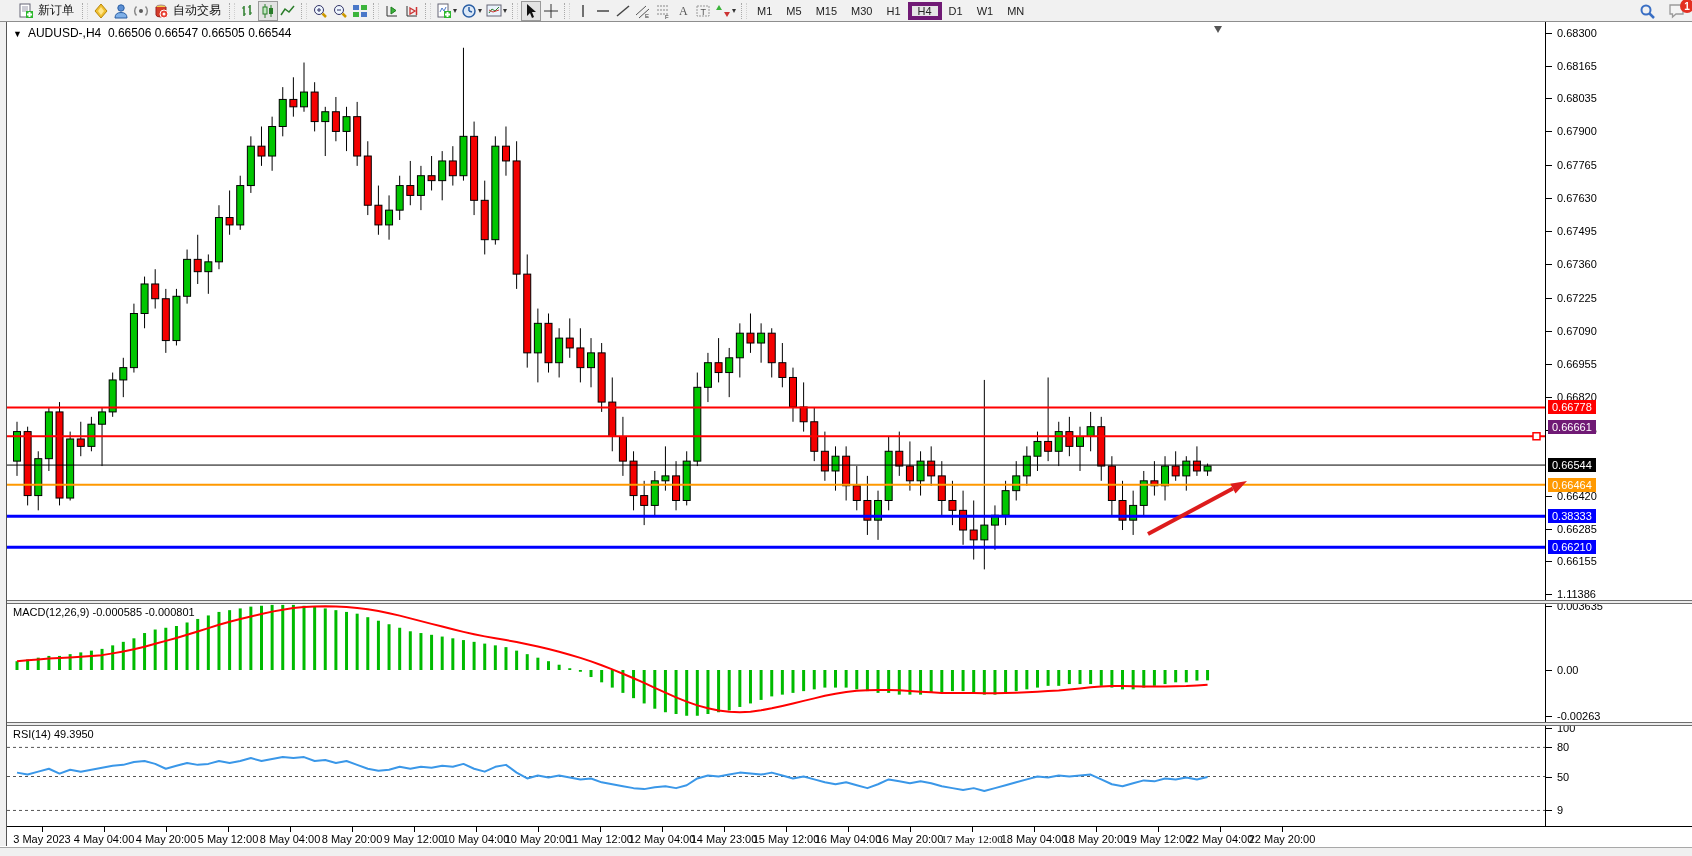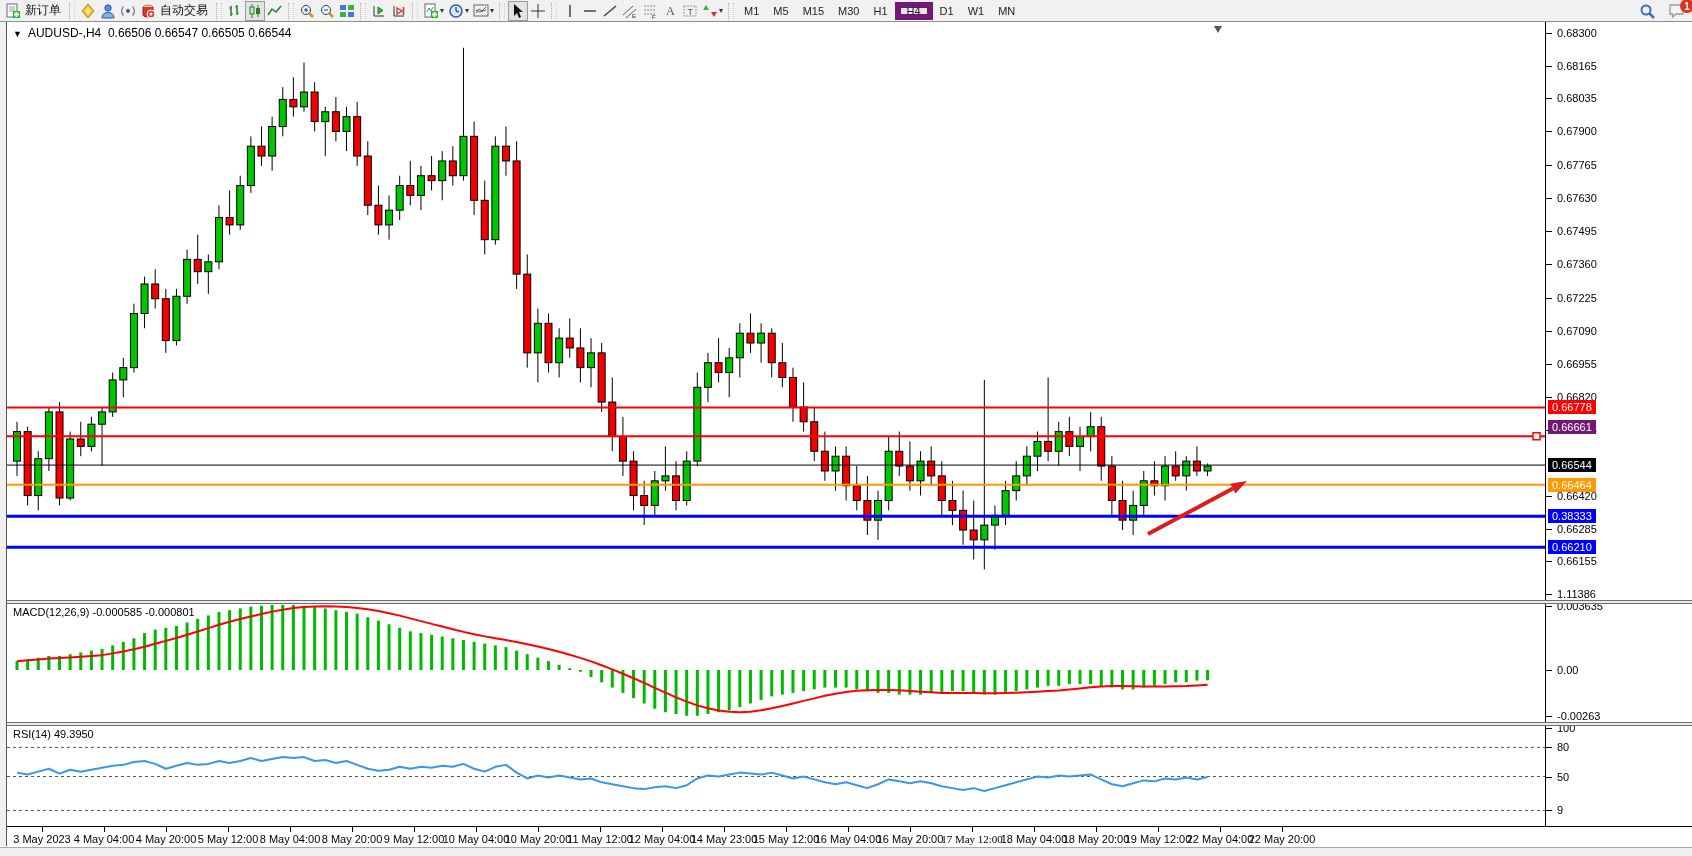--- a/index.html
+++ b/index.html
@@ -1,29 +1,29 @@
 <!DOCTYPE html>
 <html><head>
 <meta charset="utf-8">
 <style>
   * { margin:0; padding:0; box-sizing:border-box; }
   html,body { width:1692px; height:856px; overflow:hidden; font-family:"Liberation Sans",sans-serif; background:#f0f0f0; position:relative; }
 
   
   .toolbar { position:absolute; top:0; left:0; width:1692px; height:22px; background:#f1f1f1;
-             border-bottom:1px solid #8e8e8e; display:flex; align-items:center; padding-left:3px; z-index:50; }
+             border-bottom:1px solid #8e8e8e; display:flex; align-items:center; padding-left:16px; z-index:50; }
   .tb-btn { height:20px; min-width:20px; display:flex; align-items:center; justify-content:center;
             border:1px solid transparent; padding:0 1px; cursor:default; }
   .tb-btn.pressed { background:#e3e3e3; border:1px solid #9a9a9a; }
   .tb-label { font-size:12px; color:#111; padding:0 5px 0 2px; white-space:nowrap; }
   .grip { width:6px; height:16px; margin:0 3px; border-left:1px dotted #aaa; border-right:1px dotted #cfcfcf; }
   .dd { font-size:8px; color:#333; margin-left:1px; }
   .tf-btn { font-size:11px; color:#222; padding:1px 6px; height:18px; display:flex; align-items:center;
             border:1px solid transparent; }
-  .tf-btn.active { background:#e6e6e6; border:6px solid #701a75; }
+  .tf-btn.active { background:#e6e6e6; border:4px solid #701a75; }
   .toolbar-right { position:absolute; right:6px; top:0; height:22px; display:flex; align-items:center; gap:12px; }
   .chat-wrap { position:relative; }
   .chat-badge { position:absolute; top:-4px; right:-8px; background:#e33022; color:#fff; font-size:10px;
                 min-width:14px; height:14px; border-radius:8px; display:flex; align-items:center; justify-content:center;
                 padding:0 2px; font-weight:bold; }
 
   
   .chart-window { position:absolute; top:22px; left:0; width:1692px; height:834px; background:#fff; }
   .left-edge { position:absolute; top:22px; left:0; width:7px; height:824px; background:#f0f0f0; border-right:1px solid #555; z-index:20;}
   .chart-title { position:absolute; left:13px; top:26px; font-size:12px; color:#000; z-index:10; white-space:nowrap;}

